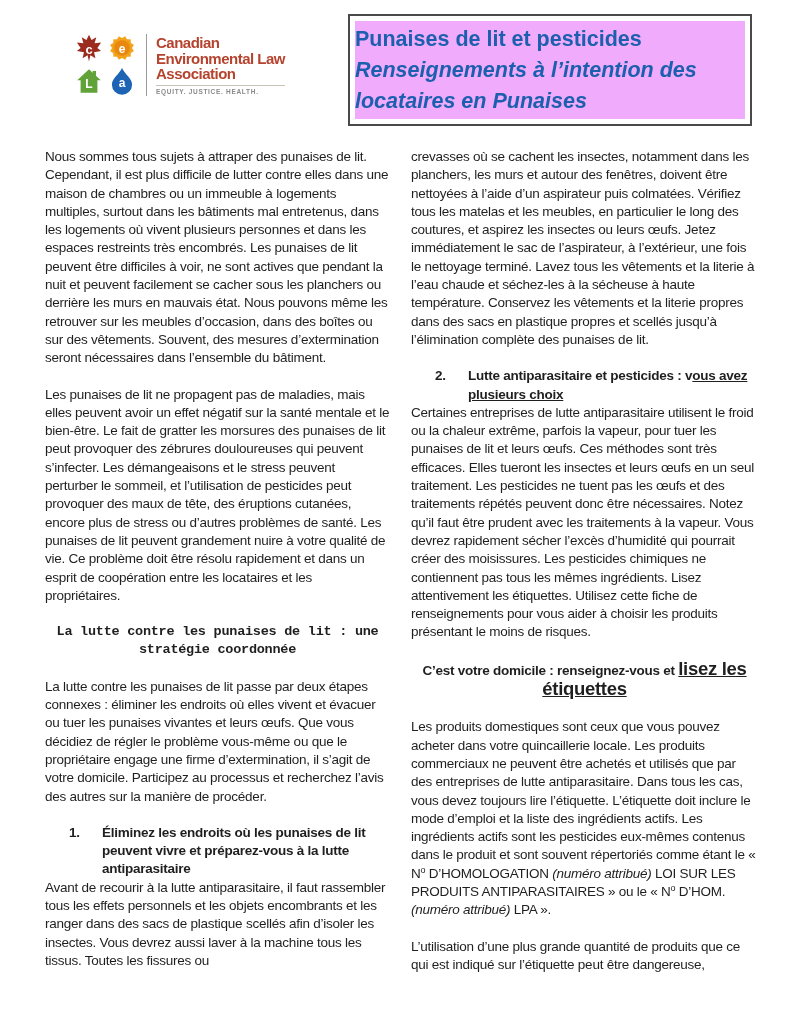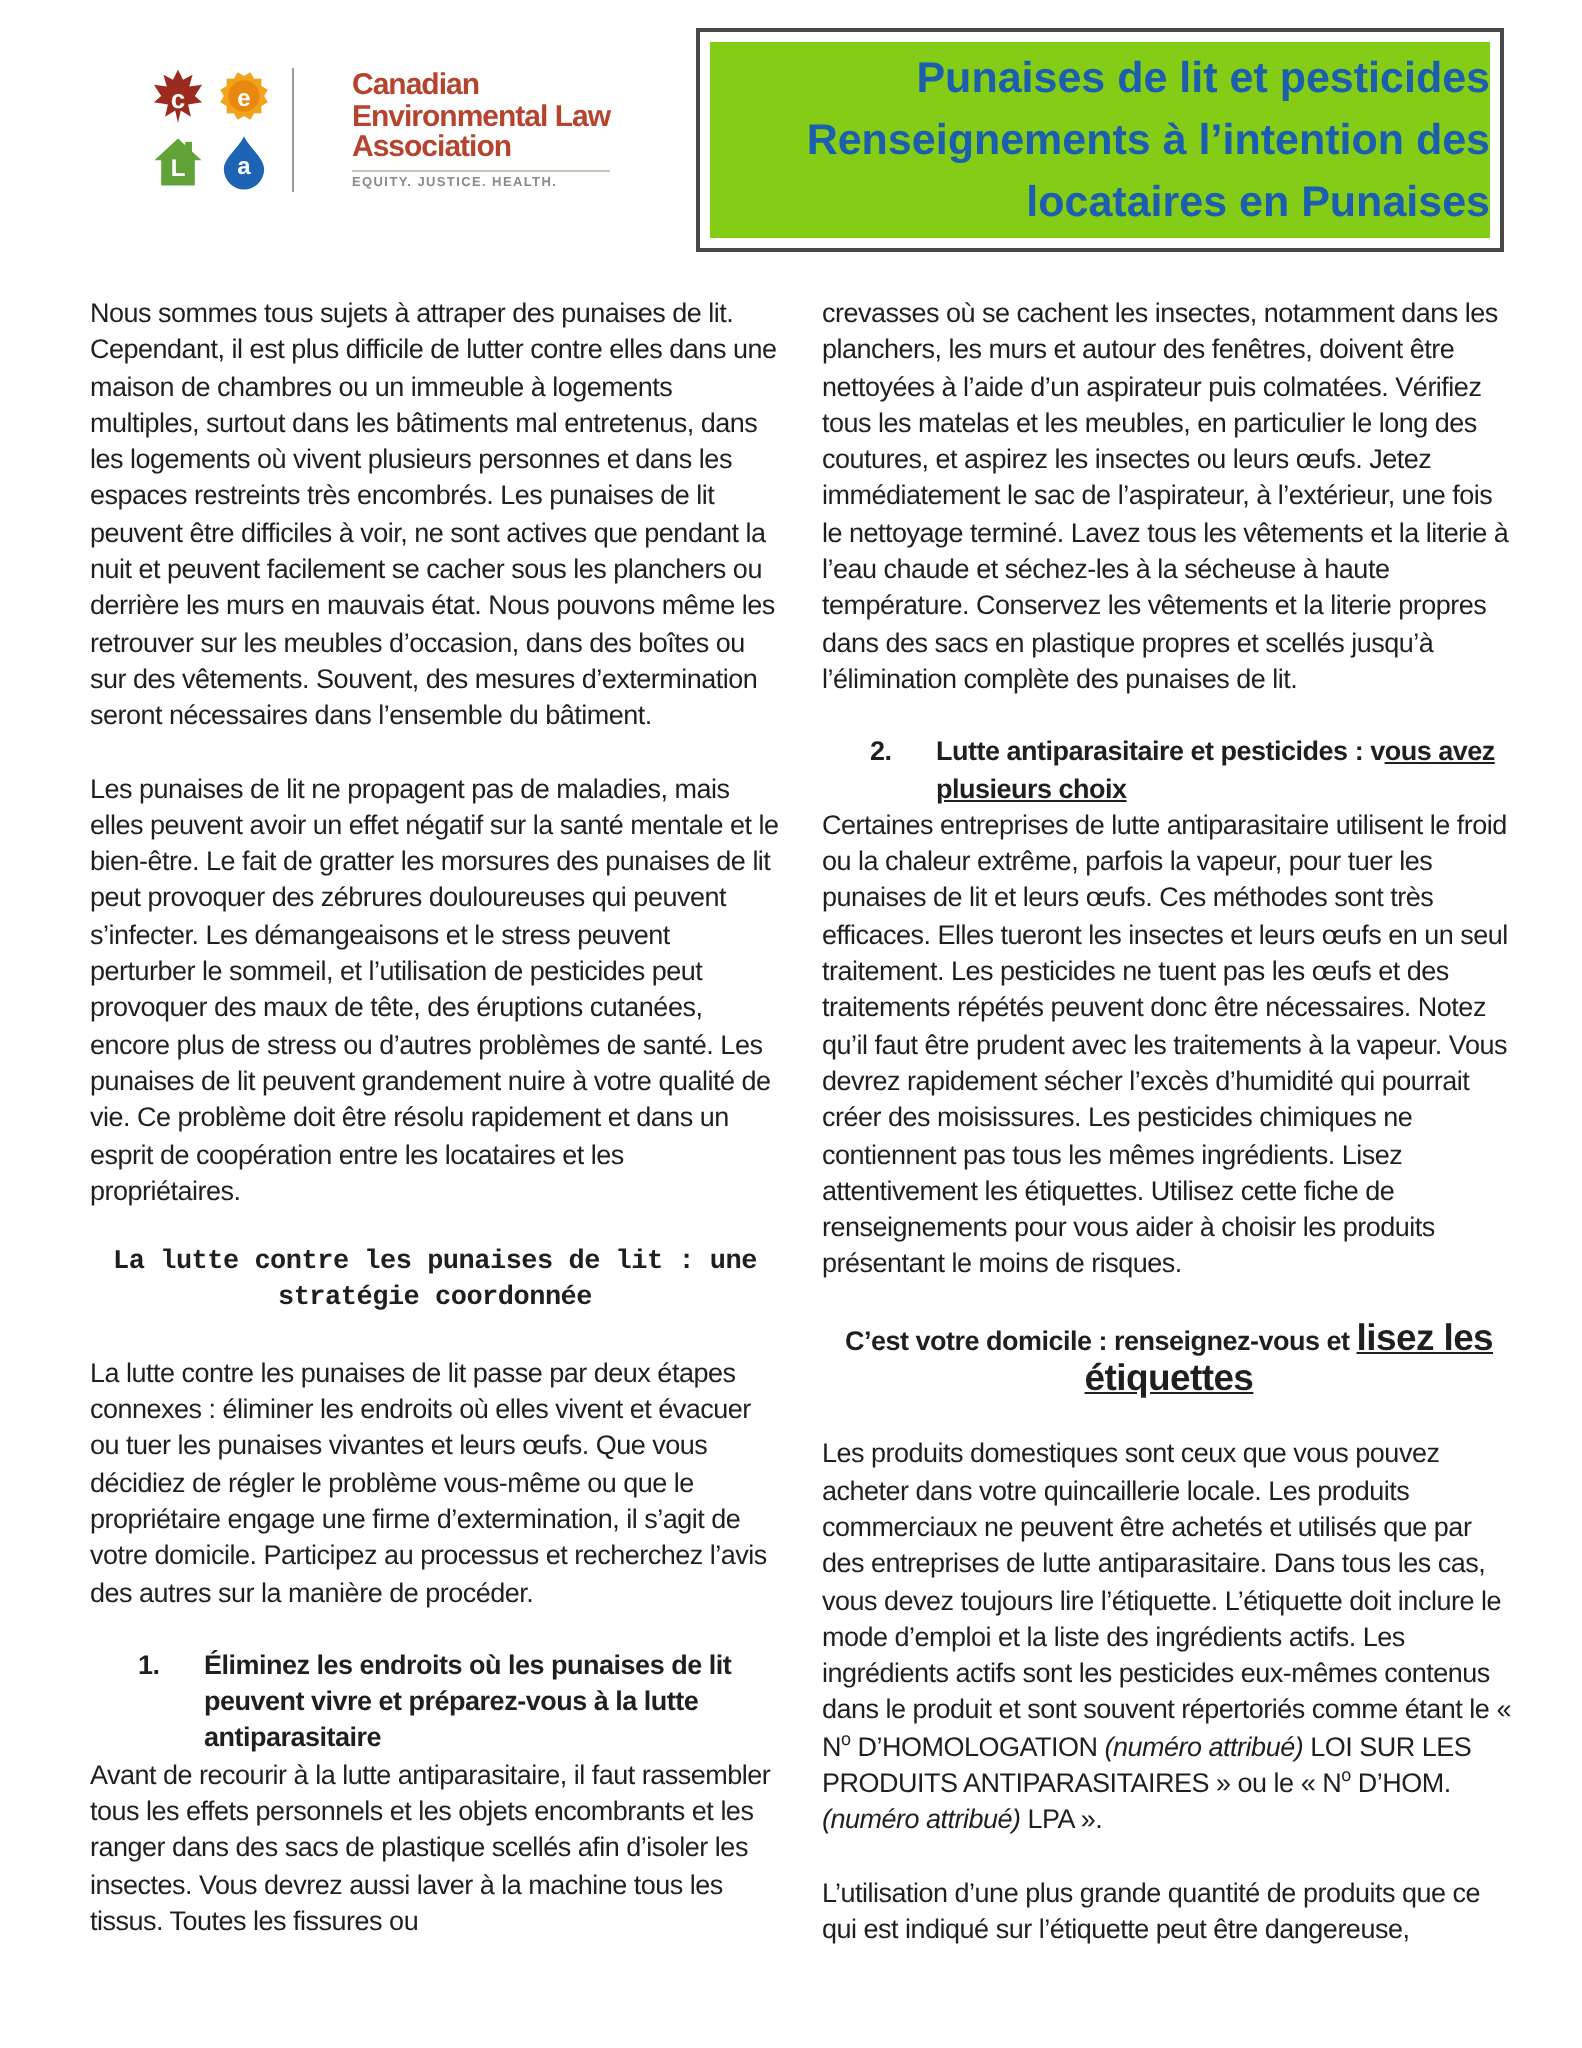--- a/index.html
+++ b/index.html
@@ -18,40 +18,40 @@
   .tile{position:relative;width:28px;height:28px;}
   .tile svg{position:absolute;inset:0;width:100%;height:100%;}
   .tile .tile-letter{
     position:absolute;inset:0;display:flex;align-items:center;justify-content:center;
     color:#fff;font-weight:bold;font-size:13px;line-height:1;padding-top:2px;
   }
   .tile.sun .tile-letter{font-size:12px;padding-top:1px;}
   .tile.house .tile-letter{padding-top:6px;font-size:12px;}
   .tile.drop .tile-letter{padding-top:4px;font-size:12px;}
   .logo-divider{width:1px;height:62px;background:#9a9a9a;margin:0 9px 0 10px;}
-  .logo-text{padding-top:1px;margin-left:20px;}
+  .logo-text{padding-top:1px;}
   .org-line{
     color:#b5432e;font-weight:bold;font-size:15px;line-height:15.5px;letter-spacing:-0.5px;
   }
   .tagline{
     margin-top:3px;padding-top:2px;border-top:1px solid #c9c1b6;
     color:#8a8a8a;font-size:6.5px;font-weight:bold;letter-spacing:0.7px;white-space:nowrap;
   }
   
   .title-box{
     position:absolute;left:348px;top:14px;width:404px;height:112px;
     border:2px solid #4a4a4a;background:#ffffff;box-sizing:border-box;
     padding:5px;
   }
   .title-inner{
-    width:100%;height:100%;background:#84cc16;box-sizing:border-box;
-    display:flex;flex-direction:column;justify-content:center;text-align:right;
+    width:100%;height:100%;background:#f0abfc;box-sizing:border-box;
+    display:flex;flex-direction:column;justify-content:center;text-align:left;
     color:#1d5faf;font-weight:bold;font-size:21.5px;line-height:31px;
   }
-  .title-line2{}
+  .title-line2{font-style:italic;}
   
   .columns{
     position:absolute;left:45px;top:148px;width:713px;
     display:grid;grid-template-columns:345px 347px;column-gap:21px;
     font-size:13.5px;line-height:18.3px;letter-spacing:-0.25px;
   }
   .col p{margin:0 0 18px 0;}
   .col p.flush{margin-bottom:4px;}
   .section-heading{
     font-weight:bold;text-align:center;margin:0 0 18px 0;

